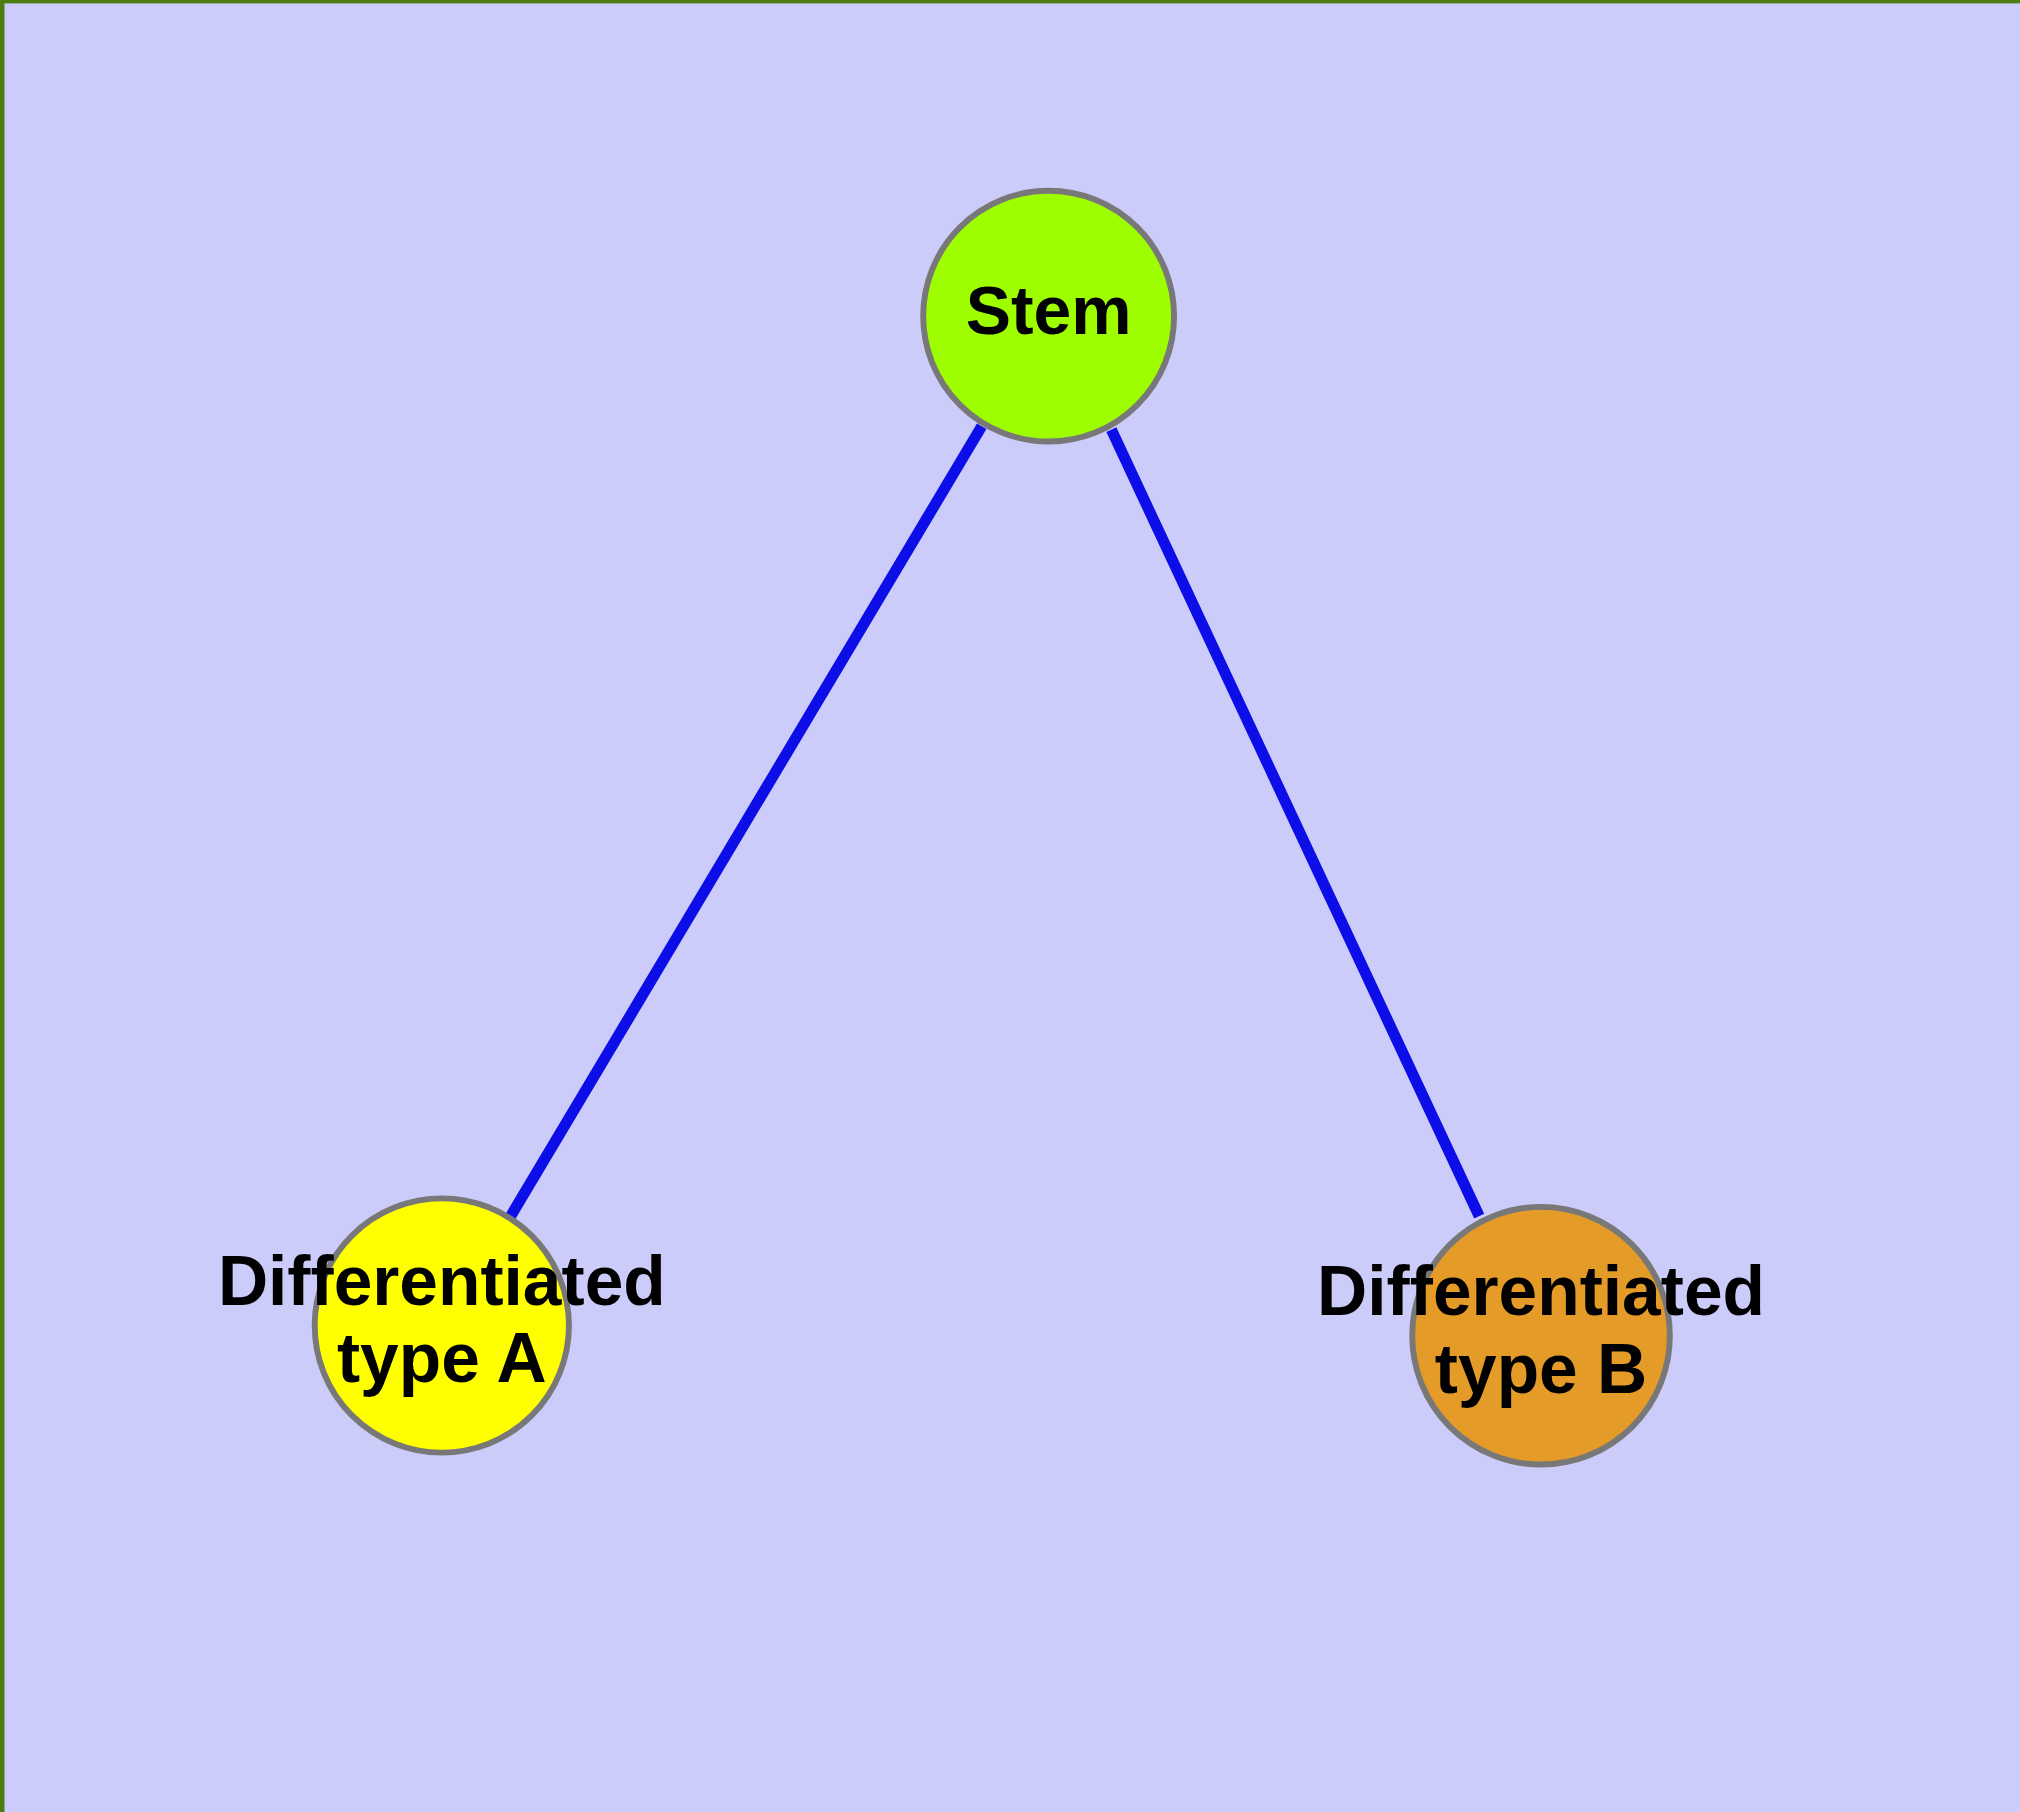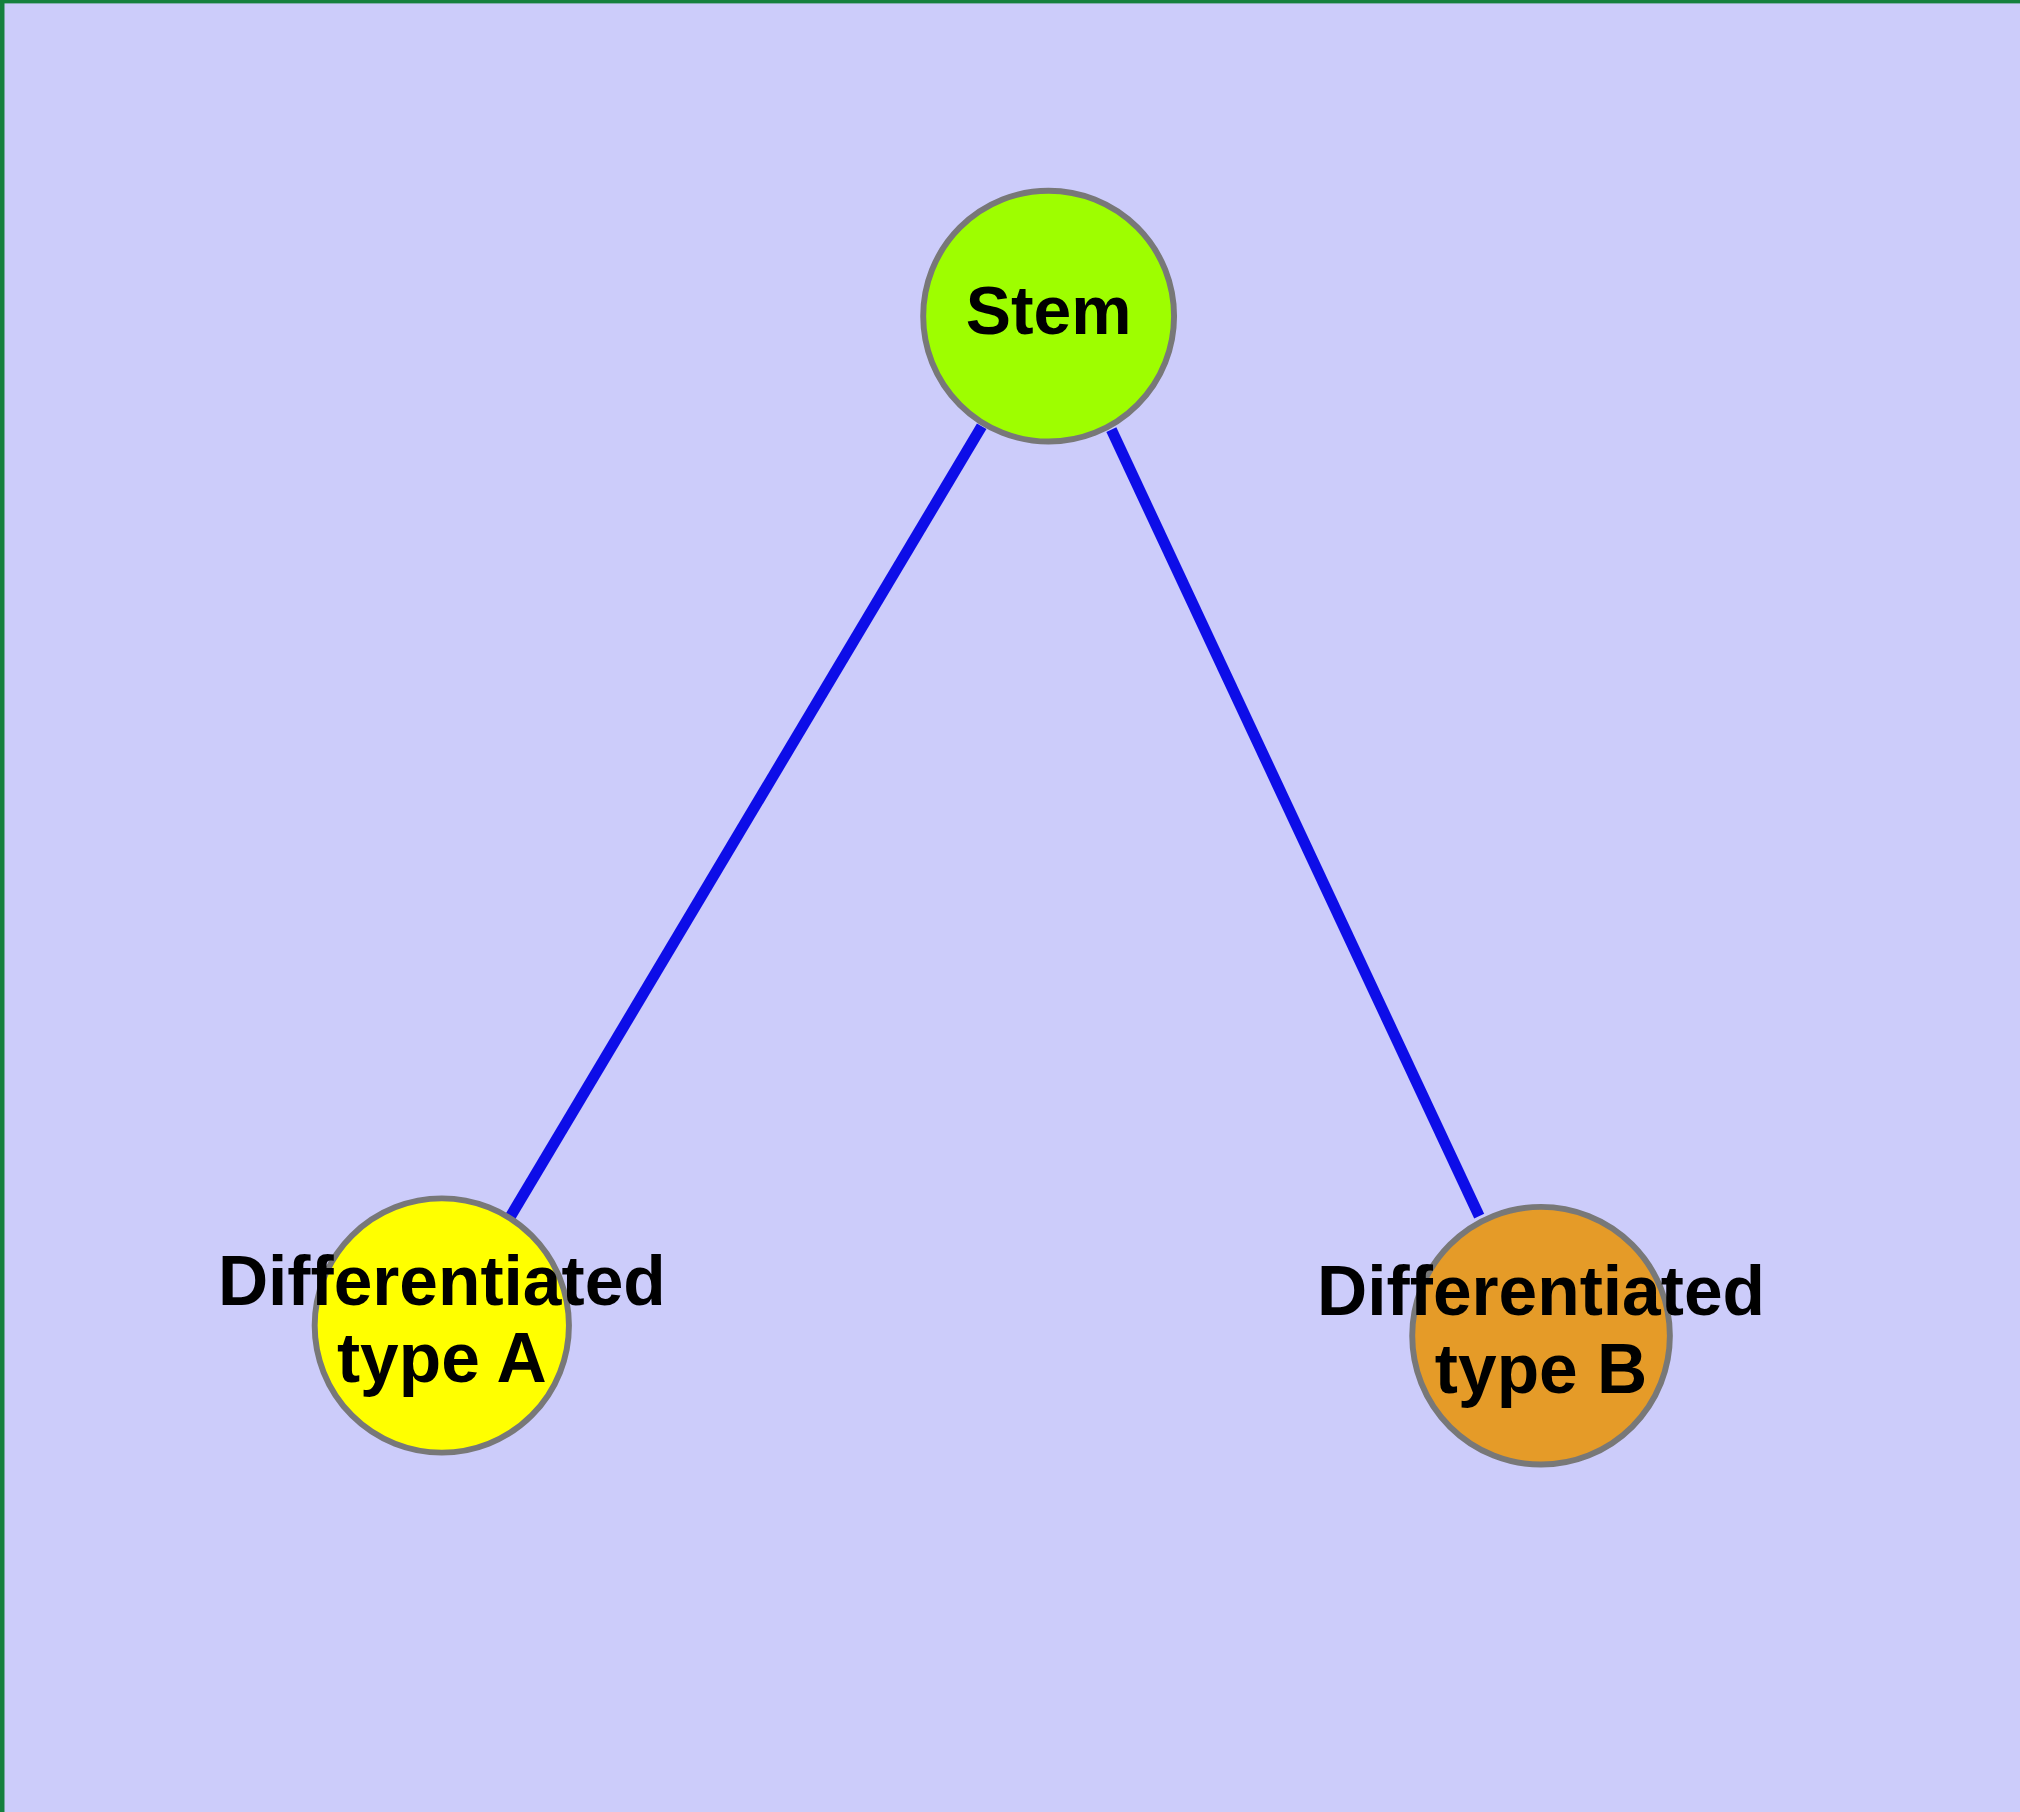--- a/index.html
+++ b/index.html
@@ -41,21 +41,21 @@
   .node-label-root {
     font-size: 80px;
   }
   .node-label-leaf {
     font-size: 82px;
   }
 </style>
 </head>
 <body>
 
-<div id="canvas" style="width: 2021px; height: 1812px; background: #15803d;">
+<div id="canvas" style="width: 2021px; height: 1812px; background: #4d7c0f;">
   <svg id="graph-svg" viewBox="0 0 2384 2138" xmlns="http://www.w3.org/2000/svg" style="width: 2021px; height: 1812px;">
 
     <rect id="bg-rect" x="5" y="4" width="2379" height="2134" fill="#ccccfa"></rect>
 
     <g id="edges-group">
         <line x1="1158" y1="503" x2="601" y2="1437" stroke="#0d0de8" stroke-width="13" class="edge-line"></line>
         <line x1="1311" y1="507" x2="1745" y2="1435" stroke="#0d0de8" stroke-width="13" class="edge-line"></line>
       </g>
 
     <g id="nodes-group">

